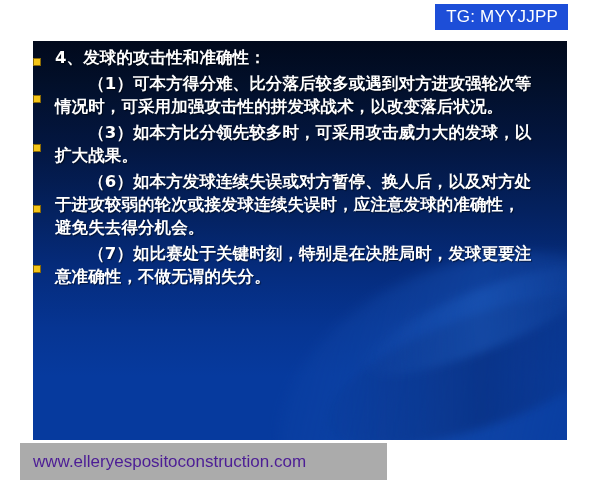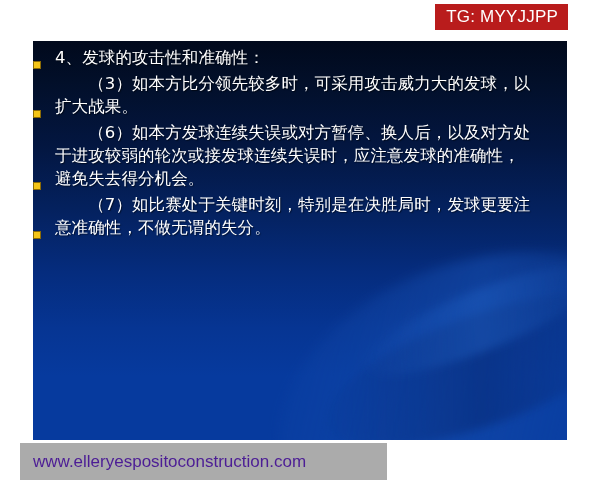--- a/index.html
+++ b/index.html
@@ -24,21 +24,21 @@
     background: #ffffff;
   }
 
   
   #tg-badge {
     position: absolute;
     right: 32px;
     top: 4px;
     height: 26px;
     padding: 0 10px 0 11px;
-    background: #b91c1c;
+    background: #1d4ed8;
     color: #ffffff;
     font-size: 17px;
     line-height: 26px;
     letter-spacing: 0.2px;
     white-space: nowrap;
     z-index: 40;
   }
 
   
   #slide {
@@ -100,22 +100,23 @@
   #bullets {
     position: absolute;
     left: 33px;
     top: 46px;
     width: 500px;
     z-index: 10;
   }
 
   .bullet-row {
     display: flex;
-    align-items: flex-end;
+    align-items: center;
     margin-bottom: 3px;
+    font-weight: bold;
   }
 
   .bullet-marker {
     flex: 0 0 auto;
     width: 8px;
     height: 8px;
     margin-top: 8px;
     margin-right: 14px;
     background: #f4c518;
     border: 1px solid #8a6a05;
@@ -170,20 +171,24 @@
 
   </div>
 
   <div id="bullets">
 
     <div class="bullet-row">
       <span class="bullet-marker"></span>
       <span class="bullet-text heading">4、发球的攻击性和准确性：</span>
     </div>
 
+    <div class="bullet-row">
+      <span class="bullet-marker"></span>
+      <span class="bullet-text">　　（1）可本方得分难、比分落后较多或遇到对方进攻强轮次等情况时，可采用加强攻击性的拼发球战术，以改变落后状况。</span>
+    </div>
 
     <div class="bullet-row">
       <span class="bullet-marker"></span>
       <span class="bullet-text">　　（3）如本方比分领先较多时，可采用攻击威力大的发球，以扩大战果。</span>
     </div>
 
     <div class="bullet-row">
       <span class="bullet-marker"></span>
       <span class="bullet-text">　　（6）如本方发球连续失误或对方暂停、换人后，以及对方处于进攻较弱的轮次或接发球连续失误时，应注意发球的准确性，避免失去得分机会。</span>
     </div>

